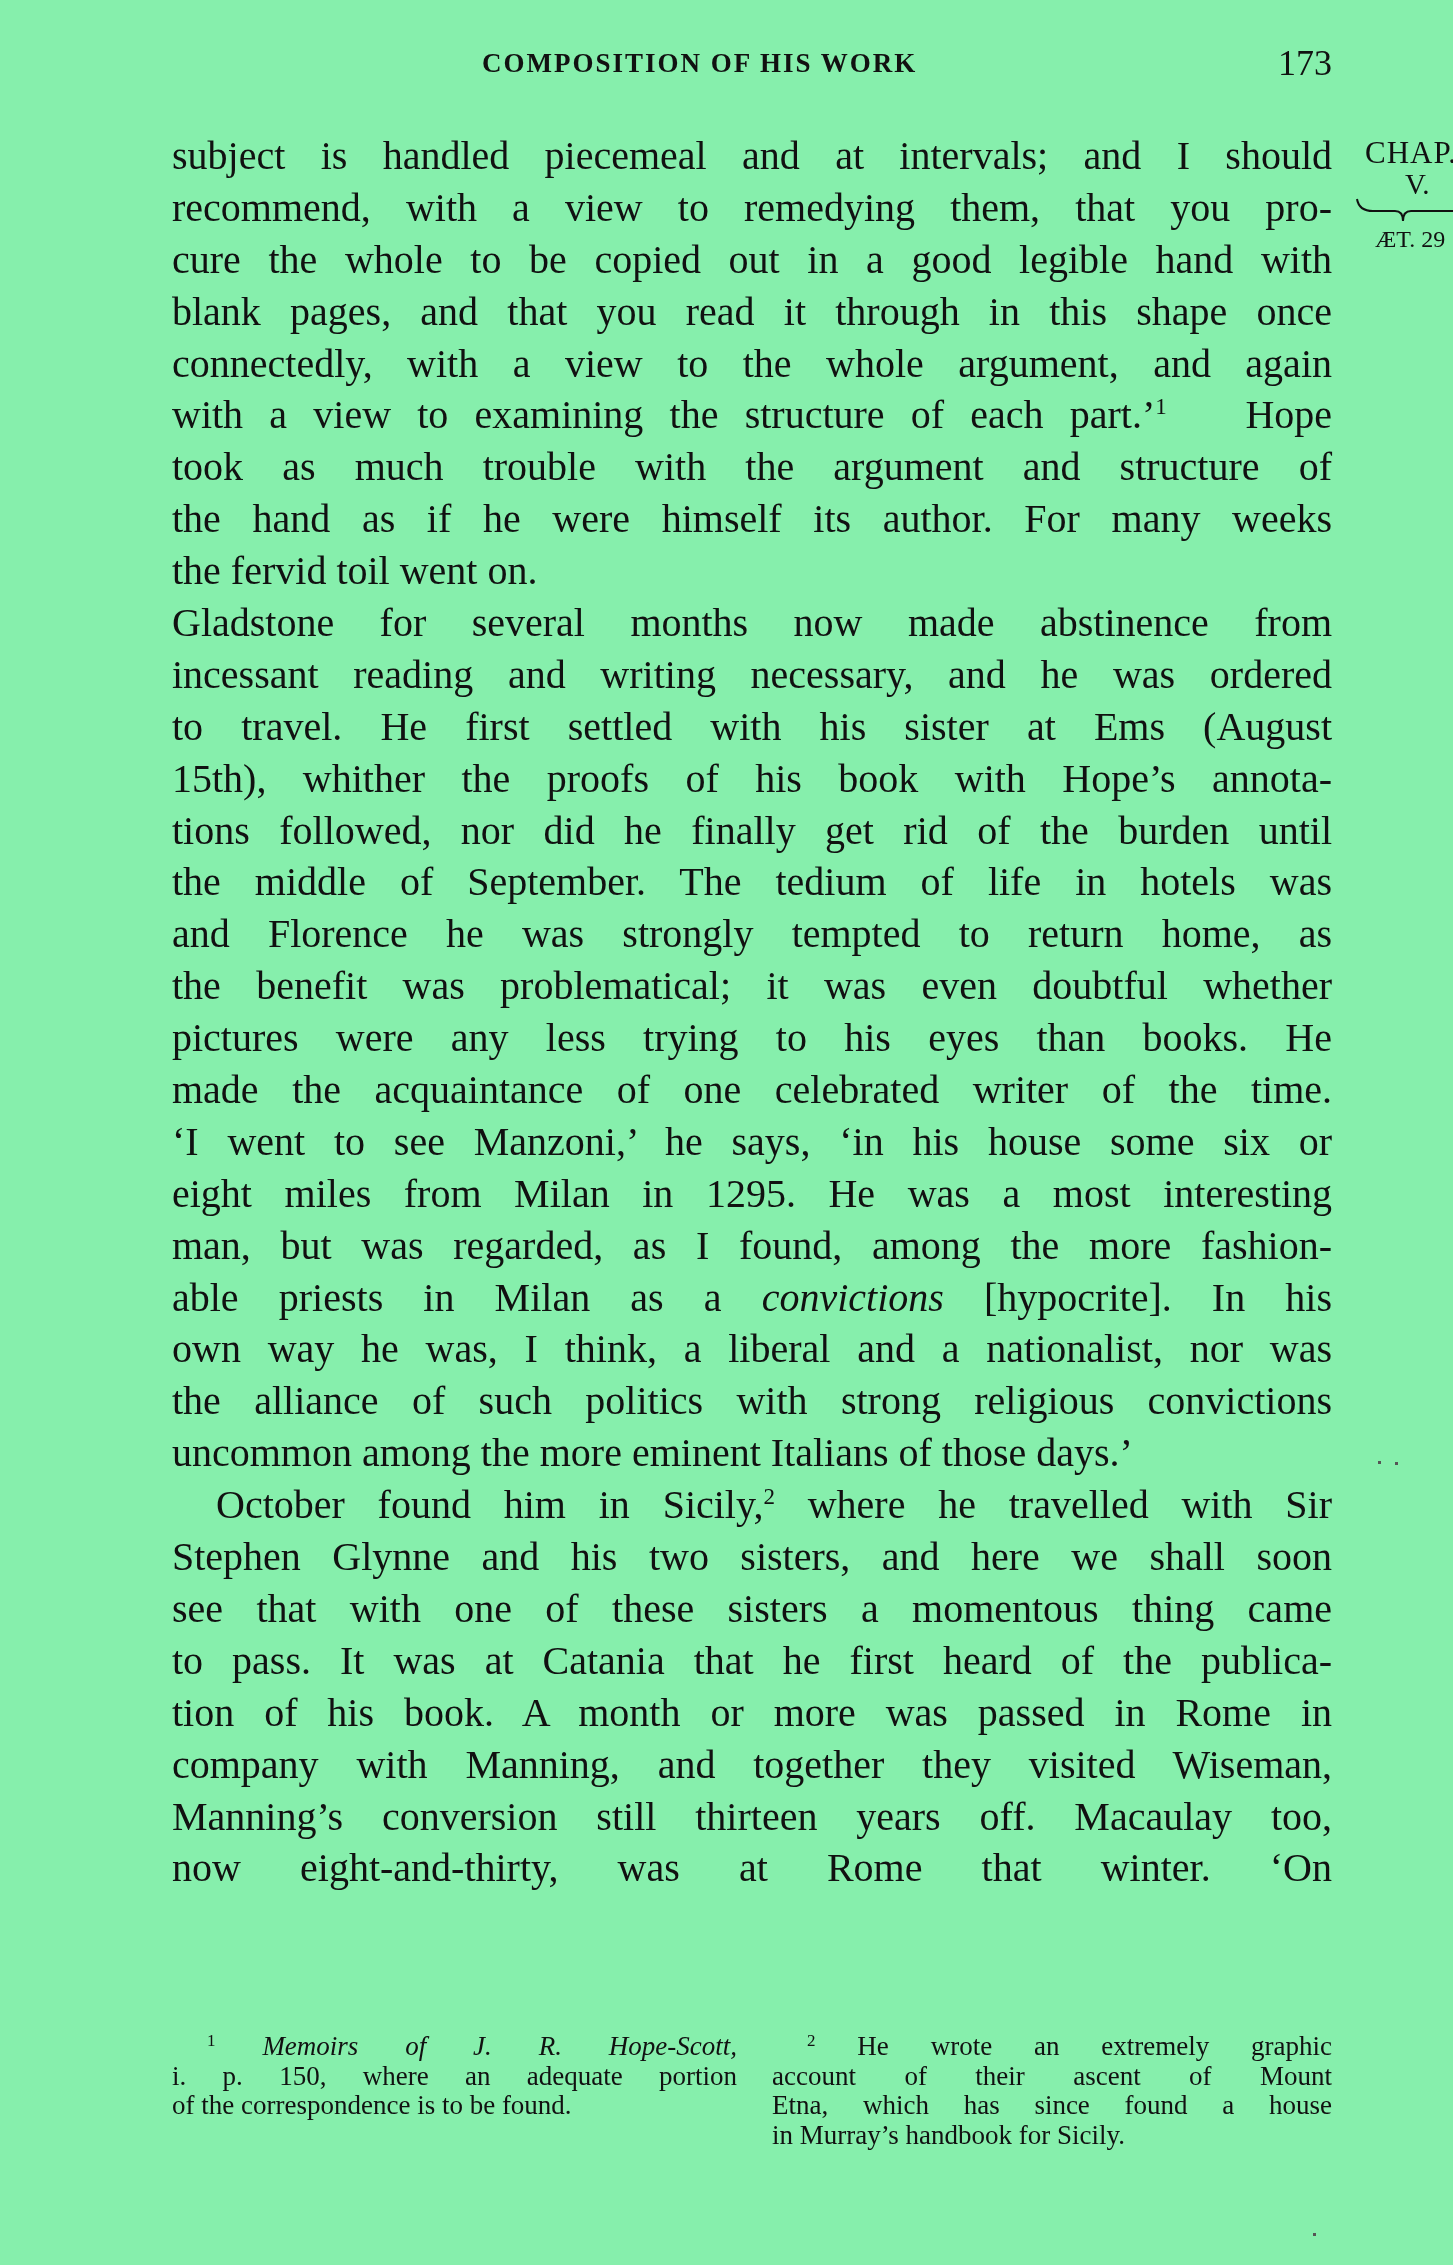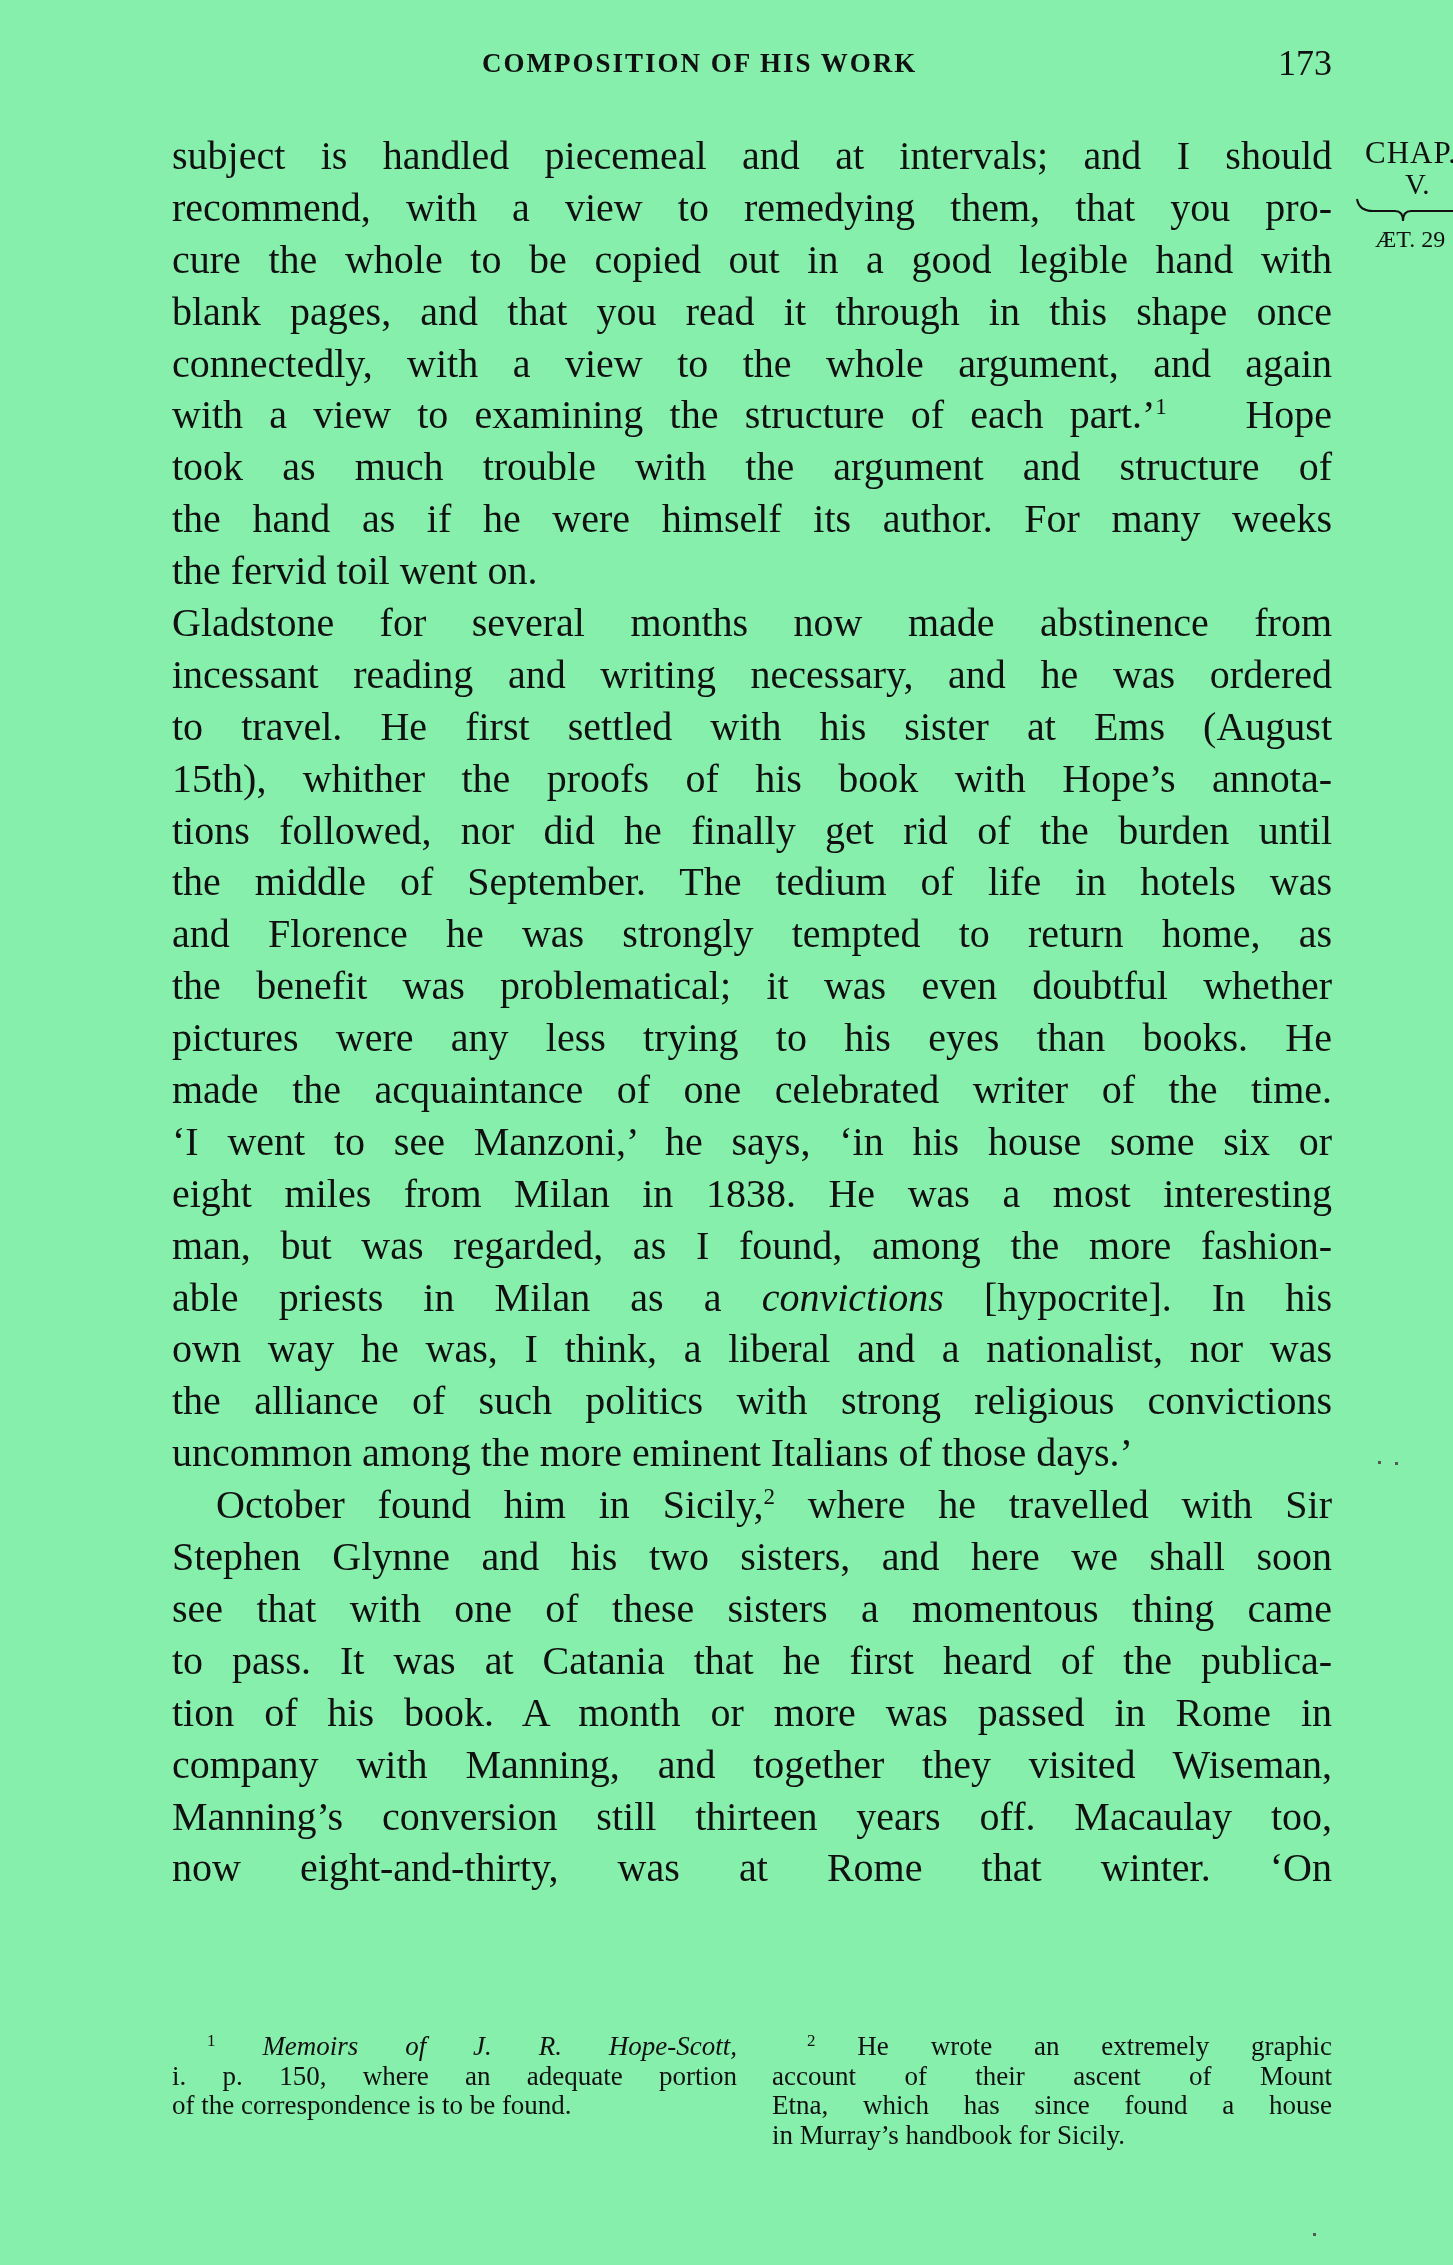--- a/index.html
+++ b/index.html
@@ -93,21 +93,21 @@
     <span class="line">incessant reading and writing necessary, and he was ordered</span>
     <span class="line">to travel. He first settled with his sister at Ems (August</span>
     <span class="line">15th), whither the proofs of his book with Hope’s annota-</span>
     <span class="line">tions followed, nor did he finally get rid of the burden until</span>
     <span class="line">the middle of September. The tedium of life in hotels was</span>
     <span class="line">and Florence he was strongly tempted to return home, as</span>
     <span class="line">the benefit was problematical; it was even doubtful whether</span>
     <span class="line">pictures were any less trying to his eyes than books. He</span>
     <span class="line">made the acquaintance of one celebrated writer of the time.</span>
     <span class="line">‘I went to see Manzoni,’ he says, ‘in his house some six or</span>
-    <span class="line">eight miles from Milan in 1838. He was a most interesting</span>
+    <span class="line">eight miles from Milan in 1295. He was a most interesting</span>
     <span class="line">man, but was regarded, as I found, among the more fashion-</span>
     <span class="line"><span>able priests in Milan as a</span> <i>convictions</i> <span>[hypocrite]. In his</span></span>
     <span class="line">own way he was, I think, a liberal and a nationalist, nor was</span>
     <span class="line">the alliance of such politics with strong religious convictions</span>
     <span class="line last">uncommon among the more eminent Italians of those days.’</span>
 
     <span class="line indent"><span>October found him in Sicily,</span><sup class="fn">2</sup> <span>where he travelled with Sir</span></span>
     <span class="line">Stephen Glynne and his two sisters, and here we shall soon</span>
     <span class="line">see that with one of these sisters a momentous thing came</span>
     <span class="line">to pass. It was at Catania that he first heard of the publica-</span>

